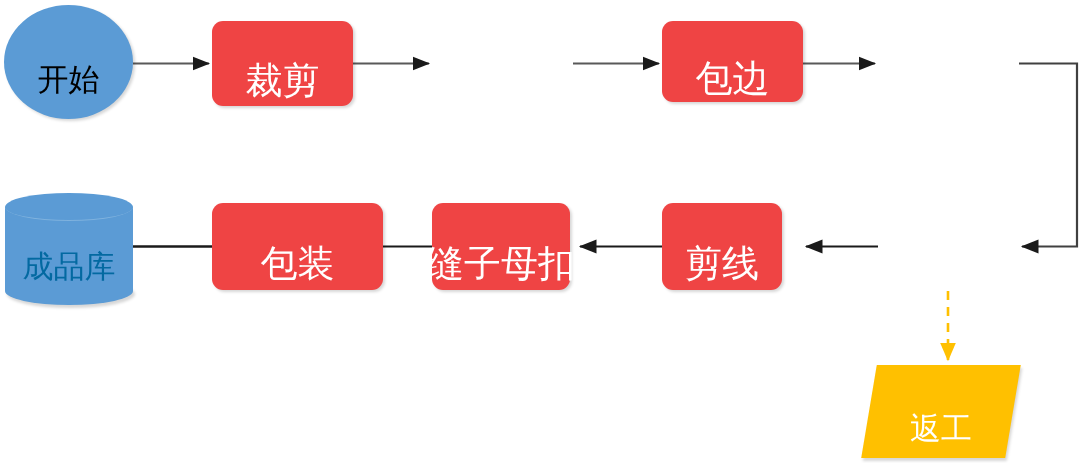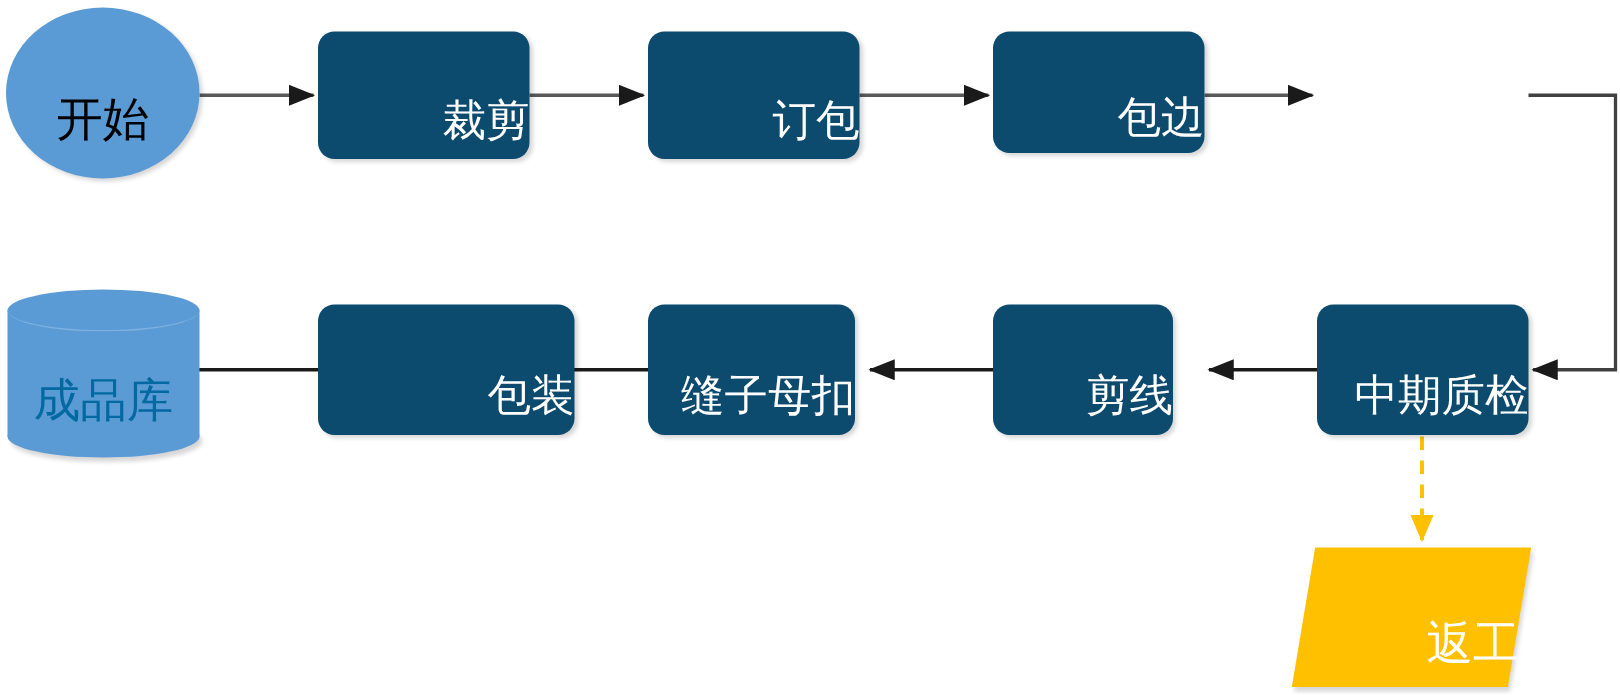--- a/index.html
+++ b/index.html
@@ -36,26 +36,25 @@
     white-space: nowrap;
   }
   .node .label {
     position: relative;
     z-index: 3;
     display: block;
     margin-top: 36px;
   }
   
   .proc {
-    background: #0c4a6e;
+    background: #ef4444;
     border-radius: 11px;
     color: #ffffff;
-    font-size: 29px;
+    font-size: 37px;
     box-shadow: 2px 2px 3px rgba(0,0,0,0.16);
-    justify-content: flex-end;
   }
   
   .start {
     background: #5B9BD5;
     border-radius: 50%;
     color: #000000;
     font-size: 31px;
     box-shadow: 2px 2px 3px rgba(0,0,0,0.16);
   }
   
@@ -151,50 +150,44 @@
   </svg>
 
   <div class="node start" style="left:4px; top:5px; width:129px; height:114px;">
     <span class="label">开始</span>
   </div>
 
   <div class="node proc" style="left:212px; top:21px; width:141px; height:85px;">
     <span class="label">裁剪</span>
   </div>
 
-  <div class="node proc" style="left:432px; top:21px; width:141px; height:85px;">
-    <span class="label">订包</span>
-  </div>
 
   <div class="node proc" style="left:662px; top:21px; width:141px; height:81px;">
     <span class="label">包边</span>
   </div>
 
 
-  <div class="node proc" style="left:878px; top:203px; width:141px; height:87px;">
-    <span class="label">中期质检</span>
-  </div>
 
   <div class="node proc" style="left:662px; top:203px; width:120px; height:87px;">
     <span class="label">剪线</span>
   </div>
 
   <div class="node proc" style="left:432px; top:203px; width:138px; height:87px;">
     <span class="label">缝子母扣</span>
   </div>
 
   <div class="node proc" style="left:212px; top:203px; width:171px; height:87px;border-radius:11px;">
     <span class="label">包装</span>
   </div>
 
   <div class="node cylinder" style="left:5px; top:193px; width:128px; height:112px;">
     <span class="cyl-bottom"></span>
     <span class="cyl-body"></span>
     <span class="cyl-top"></span>
     <span class="label">成品库</span>
   </div>
 
-  <div class="node parallelogram" style="left:869px; top:365px; width:144px; height:93px;justify-content:flex-end;">
+  <div class="node parallelogram" style="left:869px; top:365px; width:144px; height:93px;">
     <span class="para-shape"></span>
     <span class="label">返工</span>
   </div>
 
 </div>
 
 </body></html>

